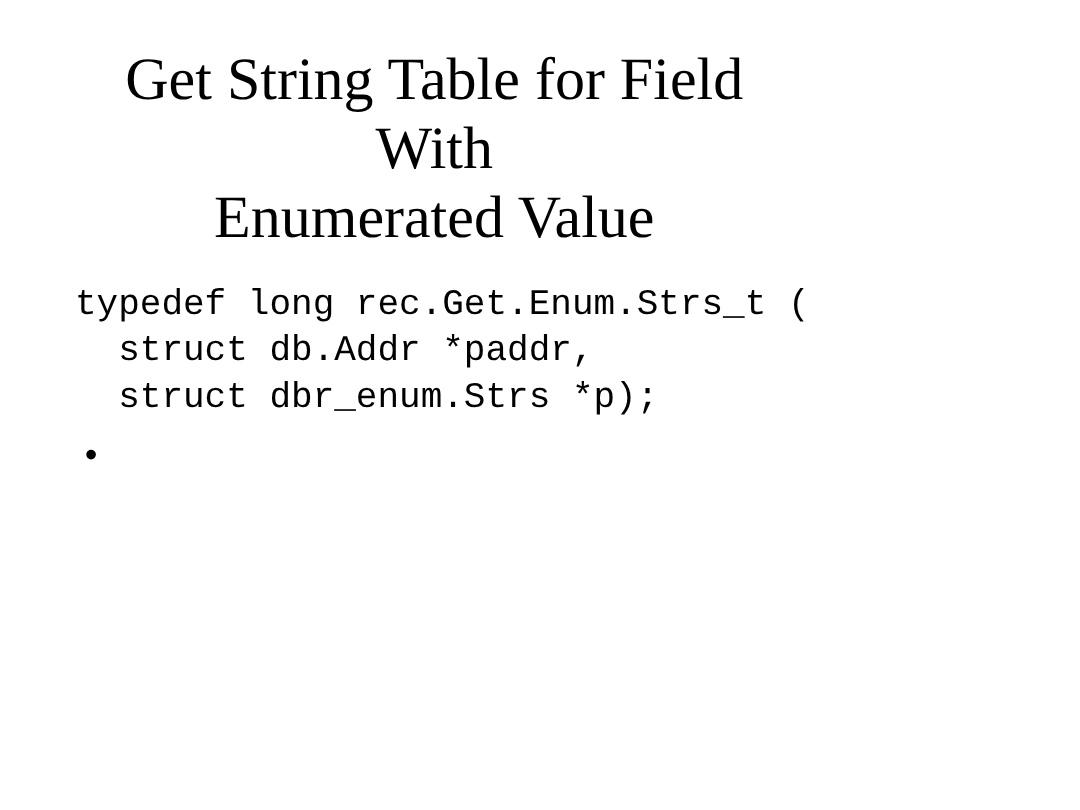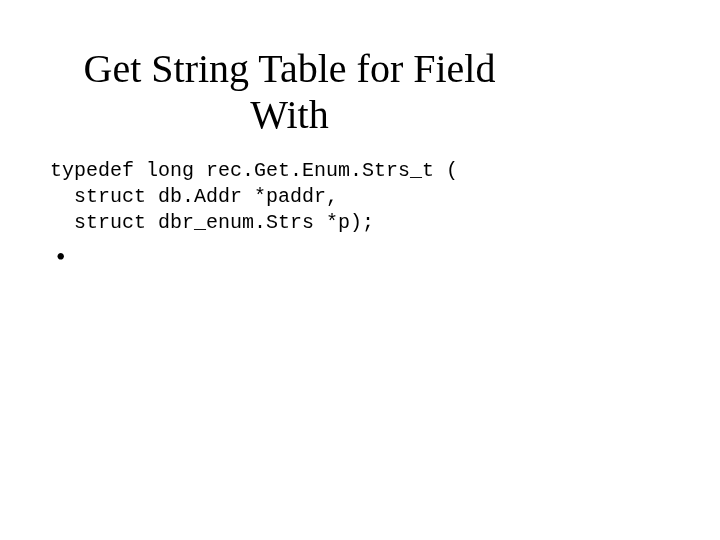--- a/index.html
+++ b/index.html
@@ -9,32 +9,32 @@
     height: 540px;
     background: #ffffff;
     font-family: "Times New Roman", Times, serif;
     color: #000;
   }
   .slide {
     width: 579px;
     height: 540px;
     position: relative;
     box-sizing: border-box;
-    padding: 46px 50px 0 50px;
+    padding: 30px 50px 0 50px;
   }
   .title {
     text-align: center;
     font-size: 40px;
     line-height: 1.15;
     margin: 0 0 20px 0;
     font-weight: normal;
   }
   .code {
     font-family: "Courier New", Courier, monospace;
-    font-size: 20px;
+    font-size: 24px;
     line-height: 1.3;
     white-space: pre;
     margin-left: 0;
   }
   .bullet-row {
     display: flex;
     align-items: flex-start;
     font-size: 27px;
     line-height: 1.3;
     margin-top: 4px;
@@ -44,20 +44,21 @@
     margin-right: 10px;
   }
 </style>
 </head>
 <body>
 
 <div class="slide">
 
   <h1 class="title">
     <span>Get String Table for Field With</span><br>
+    <span>Enumerated Value</span>
   </h1>
 
   <div class="code"><span>typedef long rec.Get.Enum.Strs_t (</span>
 <span>  struct db.Addr *paddr,</span>
 <span>  struct dbr_enum.Strs *p);</span></div>
 
   <div class="bullet-row">
     <span class="bullet-dot">•</span>
   </div>
 

